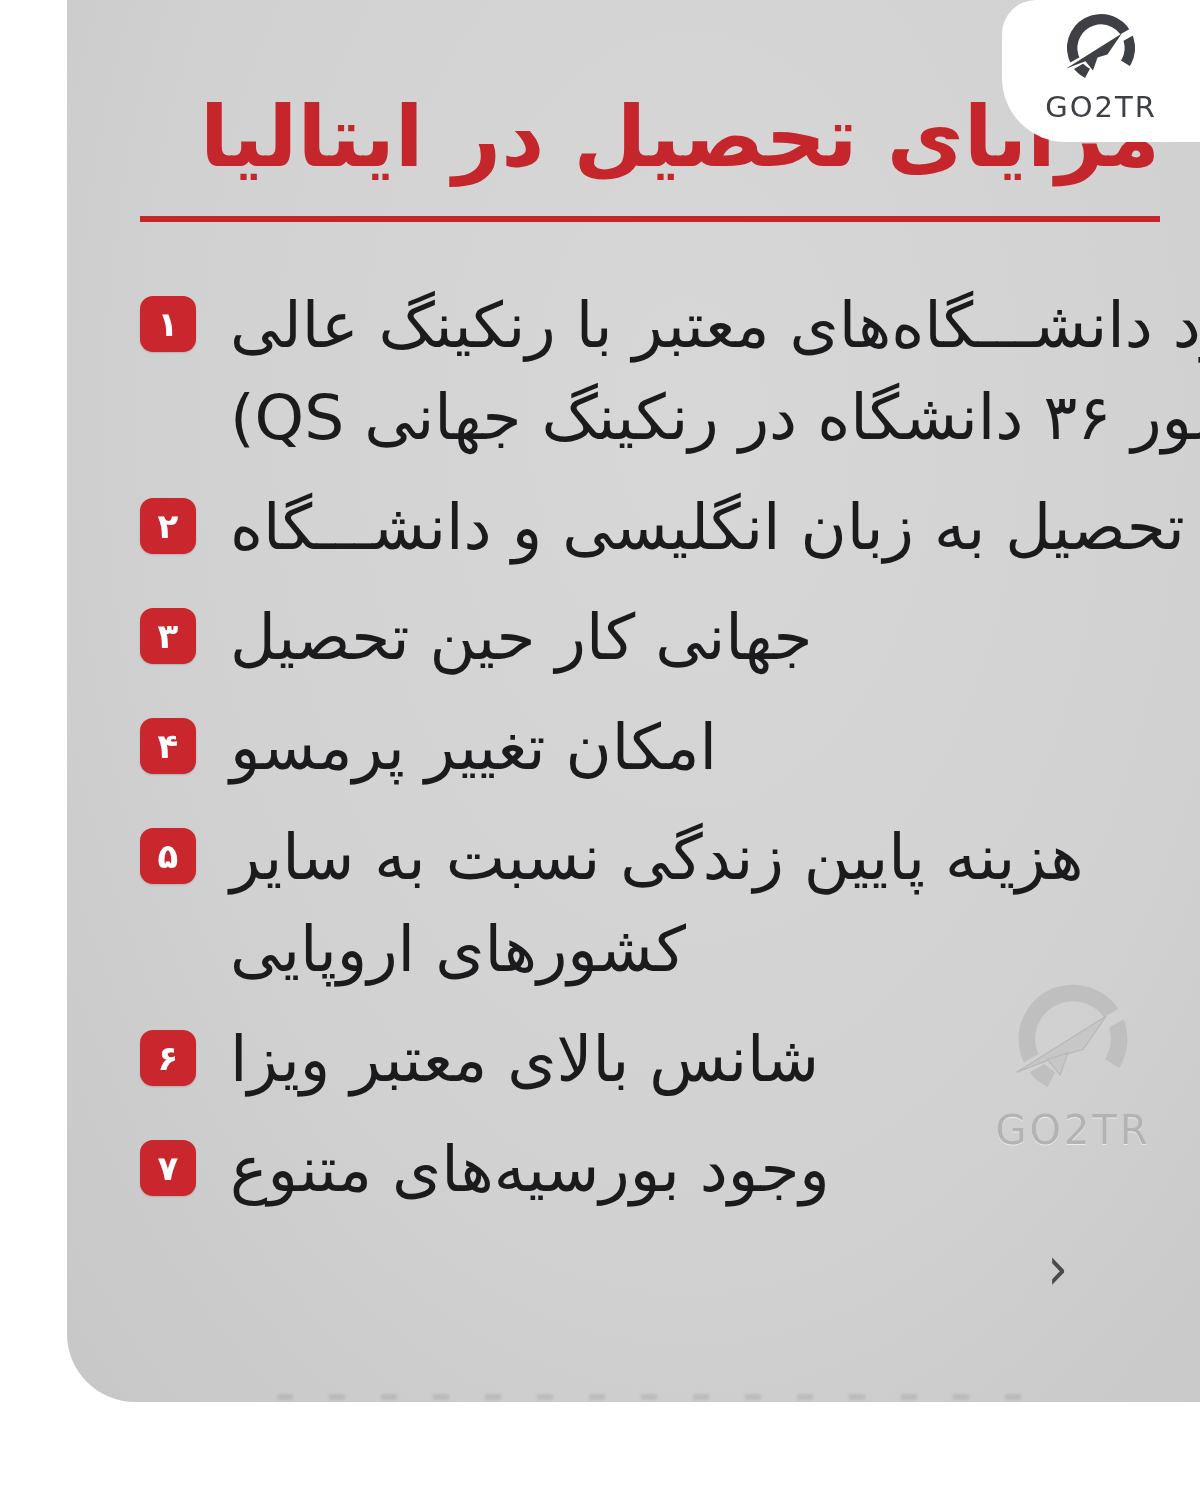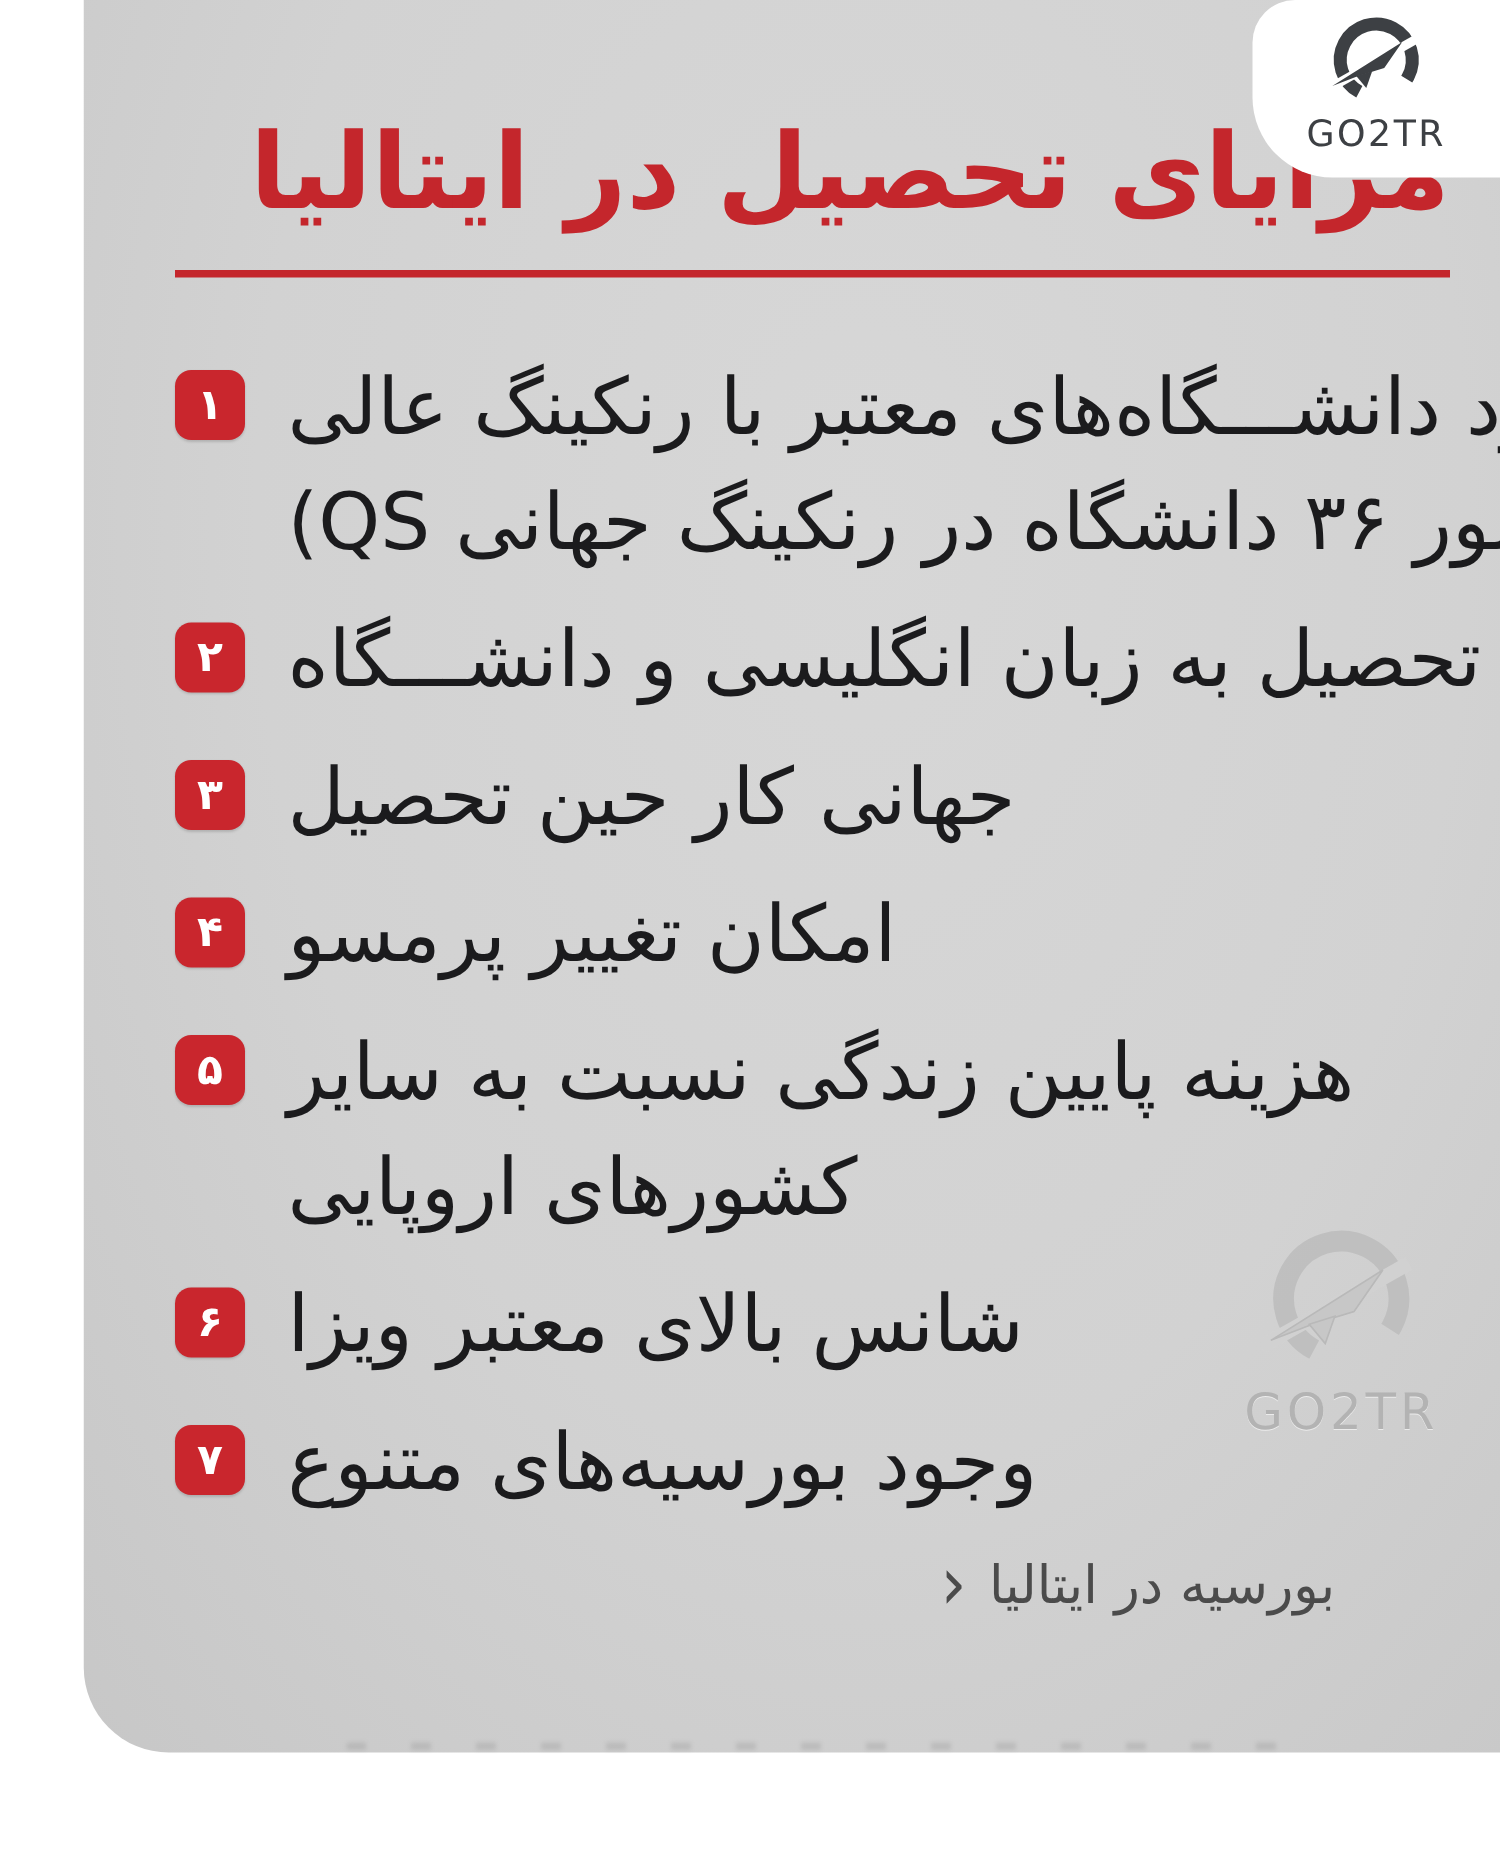--- a/index.html
+++ b/index.html
@@ -97,21 +97,20 @@
     <div class="item-text">شانس بالای معتبر ویزا</div>
   </div>
 
   <div class="row">
     <div class="badge">۷</div>
     <div class="item-text">وجود بورسیه‌های متنوع</div>
   </div>
 </div>
 
       <div class="scholarship-link">
-        <span>بورسیه در ایتالیا</span>
         <span class="chevron">‹</span>
       </div>
     </div>
 
     <div class="watermark">
       <svg viewBox="0 0 100 100" aria-hidden="true">
         <circle cx="50" cy="50" r="36" fill="none" stroke="#bdbdbd" stroke-width="13" stroke-dasharray="172 54" transform="rotate(118 50 50)"></circle>
         <line x1="0" y1="80" x2="92" y2="28" stroke="#d2d2d2" stroke-width="9"></line>
         <path d="M6,76 L76,32 L58,58 L32,66 Z" fill="#c6c6c6" stroke="#b5b5b5" stroke-width="1"></path>
         <path d="M30,66 L46,61 L40,78 Z" fill="#c6c6c6" stroke="#b5b5b5" stroke-width="1"></path>

